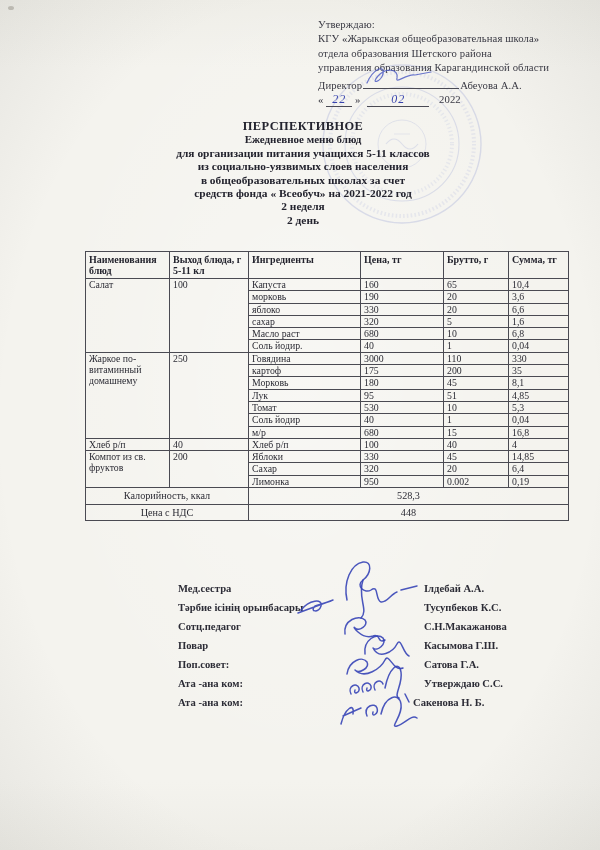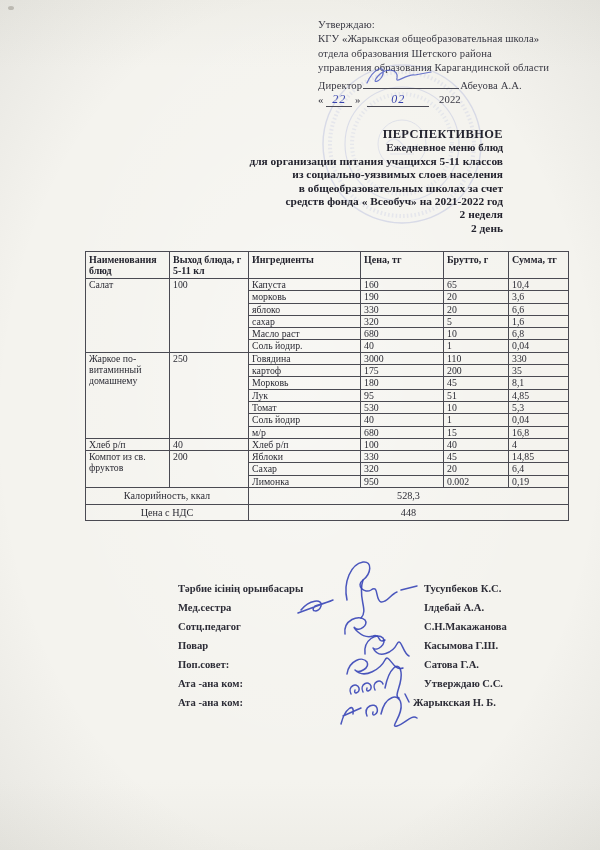--- a/index.html
+++ b/index.html
@@ -35,21 +35,21 @@
     transform:skewX(-10deg);letter-spacing:1px;line-height:10px;
   }
   .sig-director{position:absolute;left:-6px;top:-14px;overflow:visible;}
   .yr{margin-left:7px;}
 
   
   .stamp{position:absolute;left:316px;top:58px;z-index:1;opacity:.5;}
 
   
   .title{
-    position:absolute;left:103px;top:128px;width:400px;text-align:right;
+    position:absolute;left:103px;top:120px;width:400px;text-align:center;
     font-weight:bold;color:#23232e;z-index:3;
   }
   .title div{line-height:13.4px;}
   .t1{font-size:12.4px;letter-spacing:.4px;}
   .t2{font-size:11px;}
   .t3{font-size:11.4px;}
 
   
   table.menu{
     position:absolute;left:85px;top:251px;z-index:3;
@@ -269,39 +269,39 @@
       </tr>
       <tr class="foot">
         <td colspan="2">Цена с НДС</td>
         <td colspan="4">448</td>
       </tr>
     </tbody>
   </table>
 
   <div class="sig-section">
     <div class="sig-row">
+      <span class="role">Мед.сестра</span><span class="name">Ілдебай А.А.</span>
+    </div>
+    <div class="sig-row">
       <span class="role">Тәрбие ісінің орынбасары</span><span class="name">Тусупбеков К.С.</span>
     </div>
     <div class="sig-row">
-      <span class="role">Мед.сестра</span><span class="name">Ілдебай А.А.</span>
-    </div>
-    <div class="sig-row">
       <span class="role">Сотц.педагог</span><span class="name">С.Н.Макажанова</span>
     </div>
     <div class="sig-row">
       <span class="role">Повар</span><span class="name">Касымова Г.Ш.</span>
     </div>
     <div class="sig-row">
       <span class="role">Поп.совет:</span><span class="name">Сатова Г.А.</span>
     </div>
     <div class="sig-row">
       <span class="role">Ата -ана ком:</span><span class="name">Утверждаю С.С.</span>
     </div>
     <div class="sig-row">
-      <span class="role">Ата -ана ком:</span><span class="name shift">Жарыкская Н. Б.</span>
+      <span class="role">Ата -ана ком:</span><span class="name shift">Сакенова Н. Б.</span>
     </div>
   </div>
 
   <svg class="sig-cluster" width="160" height="180" viewBox="0 0 160 180">
     <path class="ink" d="M62,44 C58,26 66,8 78,6 C88,5 86,18 78,24 C70,30 80,38 86,34 C94,28 90,44 96,46 C102,47 106,38 112,36 M116,34 L132,30"></path>
     <path class="ink" d="M78,24 C72,42 84,54 76,62"></path>
     <path class="ink" d="M16,54 C24,44 38,42 36,50 C34,57 24,56 30,50 L46,45 M13,57 L48,44"></path>
     <path class="ink" d="M60,78 C58,64 74,58 80,64 C84,69 74,76 70,72 C66,68 76,84 88,80 C96,77 92,88 100,84"></path>
     <path class="ink" d="M80,98 C78,84 92,76 98,82 C102,88 92,96 88,92 C94,104 108,96 112,88 C116,80 118,98 124,100"></path>
     <path class="ink" d="M62,118 C64,104 78,100 82,106 C85,112 74,118 70,114 C80,124 96,112 100,104 C104,96 108,116 118,112"></path>

